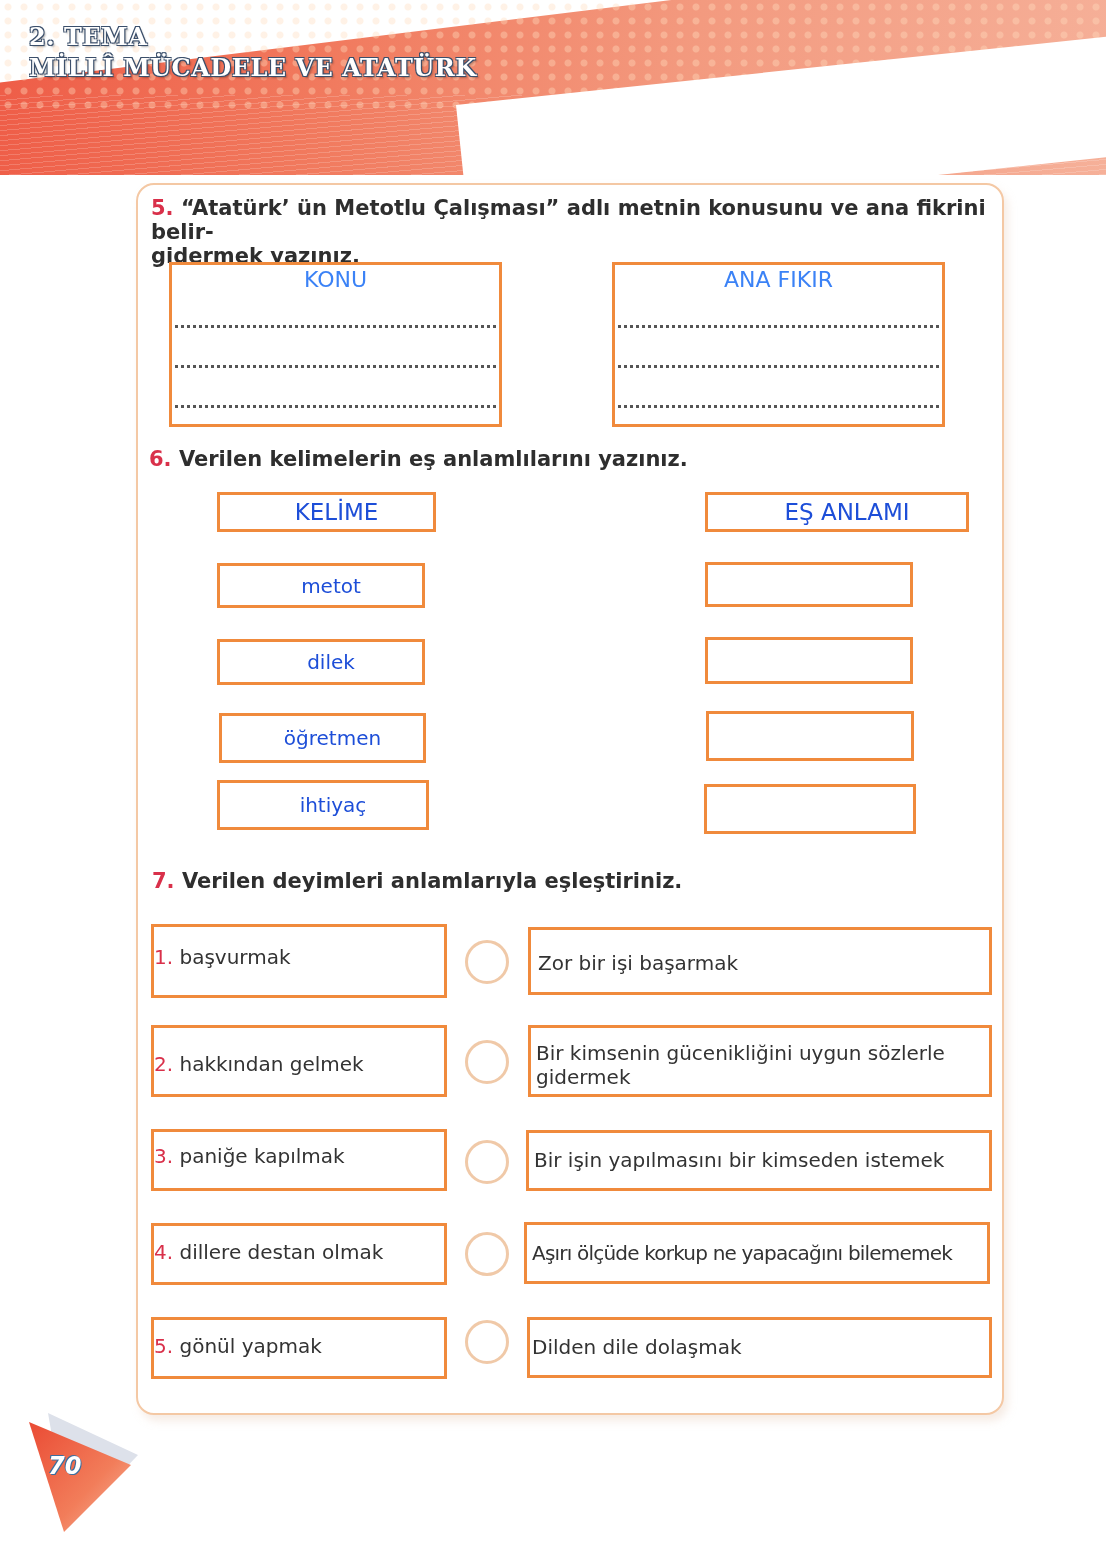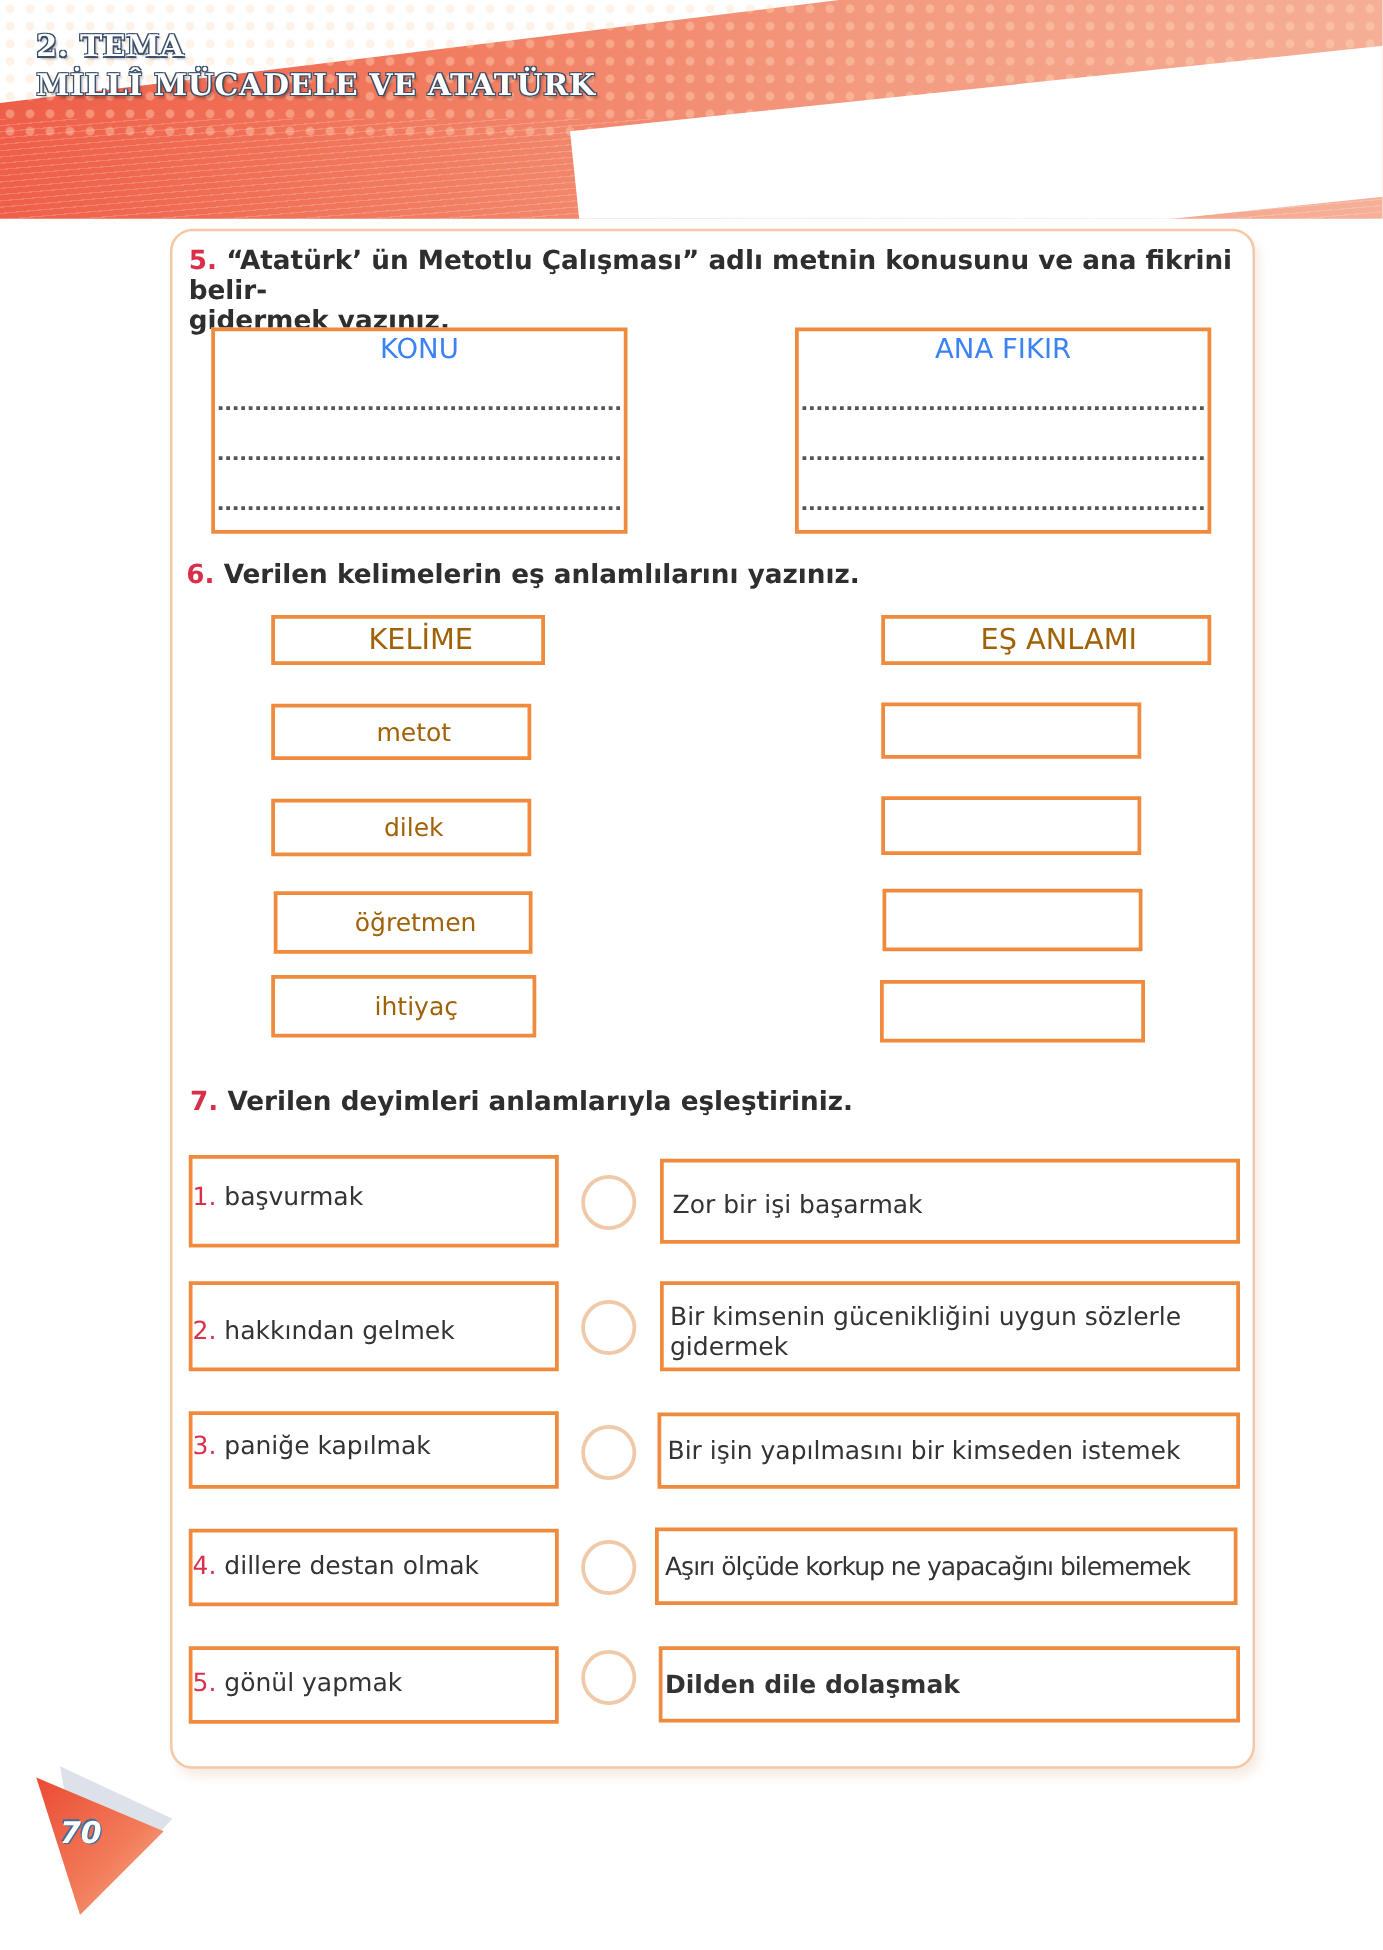--- a/index.html
+++ b/index.html
@@ -63,21 +63,21 @@
   }
   .dotline {
     position: absolute; left: 3px; right: 3px; height: 0;
     border-top: 3px dotted #555;
   }
 
   
   .word-box {
     position: absolute; border: 3px solid #f08a3c; background: #ffffff;
     display: flex; align-items: center; justify-content: center;
-    font-size: 20px; color: #a16207; padding-left: 20px;
+    font-size: 20px; color: #1d4ed8; padding-left: 20px;
   }
   .word-box.header { font-size: 23px; }
 
   
   .idiom-box {
     position: absolute; left: 151px; width: 296px; border: 3px solid #f08a3c; background: #fff;
     font-size: 20px; color: #333; padding-left: 0px;
   }
   .idiom-box .txt { position: absolute; left: 0; top: 18px; white-space: nowrap; }
   .idiom-box .num { color: #d9304a; }
@@ -115,21 +115,21 @@
   <span>gidermek yazınız.</span>
 </div>
 
 <div class="write-box" style="left:169px; top:262px; width:333px; height:165px;">
   <div class="box-label">KONU</div>
   <div class="dotline" style="top:60px;"></div>
   <div class="dotline" style="top:100px;"></div>
   <div class="dotline" style="top:140px;"></div>
 </div>
 
-<div class="write-box" style="left:636px; top:262px; width:333px; height:165px;padding-left:21px;">
+<div class="write-box" style="left:612px; top:262px; width:333px; height:165px;padding-left:21px;">
   <div class="box-label">ANA FIKIR</div>
   <div class="dotline" style="top:60px;"></div>
   <div class="dotline" style="top:100px;"></div>
   <div class="dotline" style="top:140px;"></div>
 </div>
 
 <div class="q-title" style="left:149px; top:447px;">
   <span class="q-num">6.</span><span> Verilen kelimelerin eş anlamlılarını yazınız.</span>
 </div>
 
@@ -180,21 +180,21 @@
 <div class="circle" style="top:1232px;"></div>
 <div class="meaning-box" style="left:524px; top:1222px; width:466px; height:62px;">
   <div class="txt" style="top:16px; left:5px; letter-spacing:-0.8px;">Aşırı ölçüde korkup ne yapacağını bilememek</div>
 </div>
 
 <div class="idiom-box" style="top:1317px; height:62px;">
   <div class="txt" style="top:14px;"><span class="num">5.</span><span> gönül yapmak</span></div>
 </div>
 <div class="circle" style="top:1320px;"></div>
 <div class="meaning-box" style="left:527px; top:1317px; width:465px; height:61px;">
-  <div class="txt" style="top:15px; left:2px;font-weight:bold;">Dilden dile dolaşmak</div>
+  <div class="txt" style="top:15px; left:2px;">Dilden dile dolaşmak</div>
 </div>
 
 <div style="position:absolute; left:26px; top:1410px; width:120px; height:125px;">
   <svg width="120" height="125" viewBox="0 0 120 125">
     <defs>
       <linearGradient id="triGrad" x1="0" y1="0" x2="1" y2="1">
         <stop offset="0" stop-color="#ea4b34"></stop>
         <stop offset="0.6" stop-color="#f27d5a"></stop>
         <stop offset="1" stop-color="#f7b9a0"></stop>
       </linearGradient>

